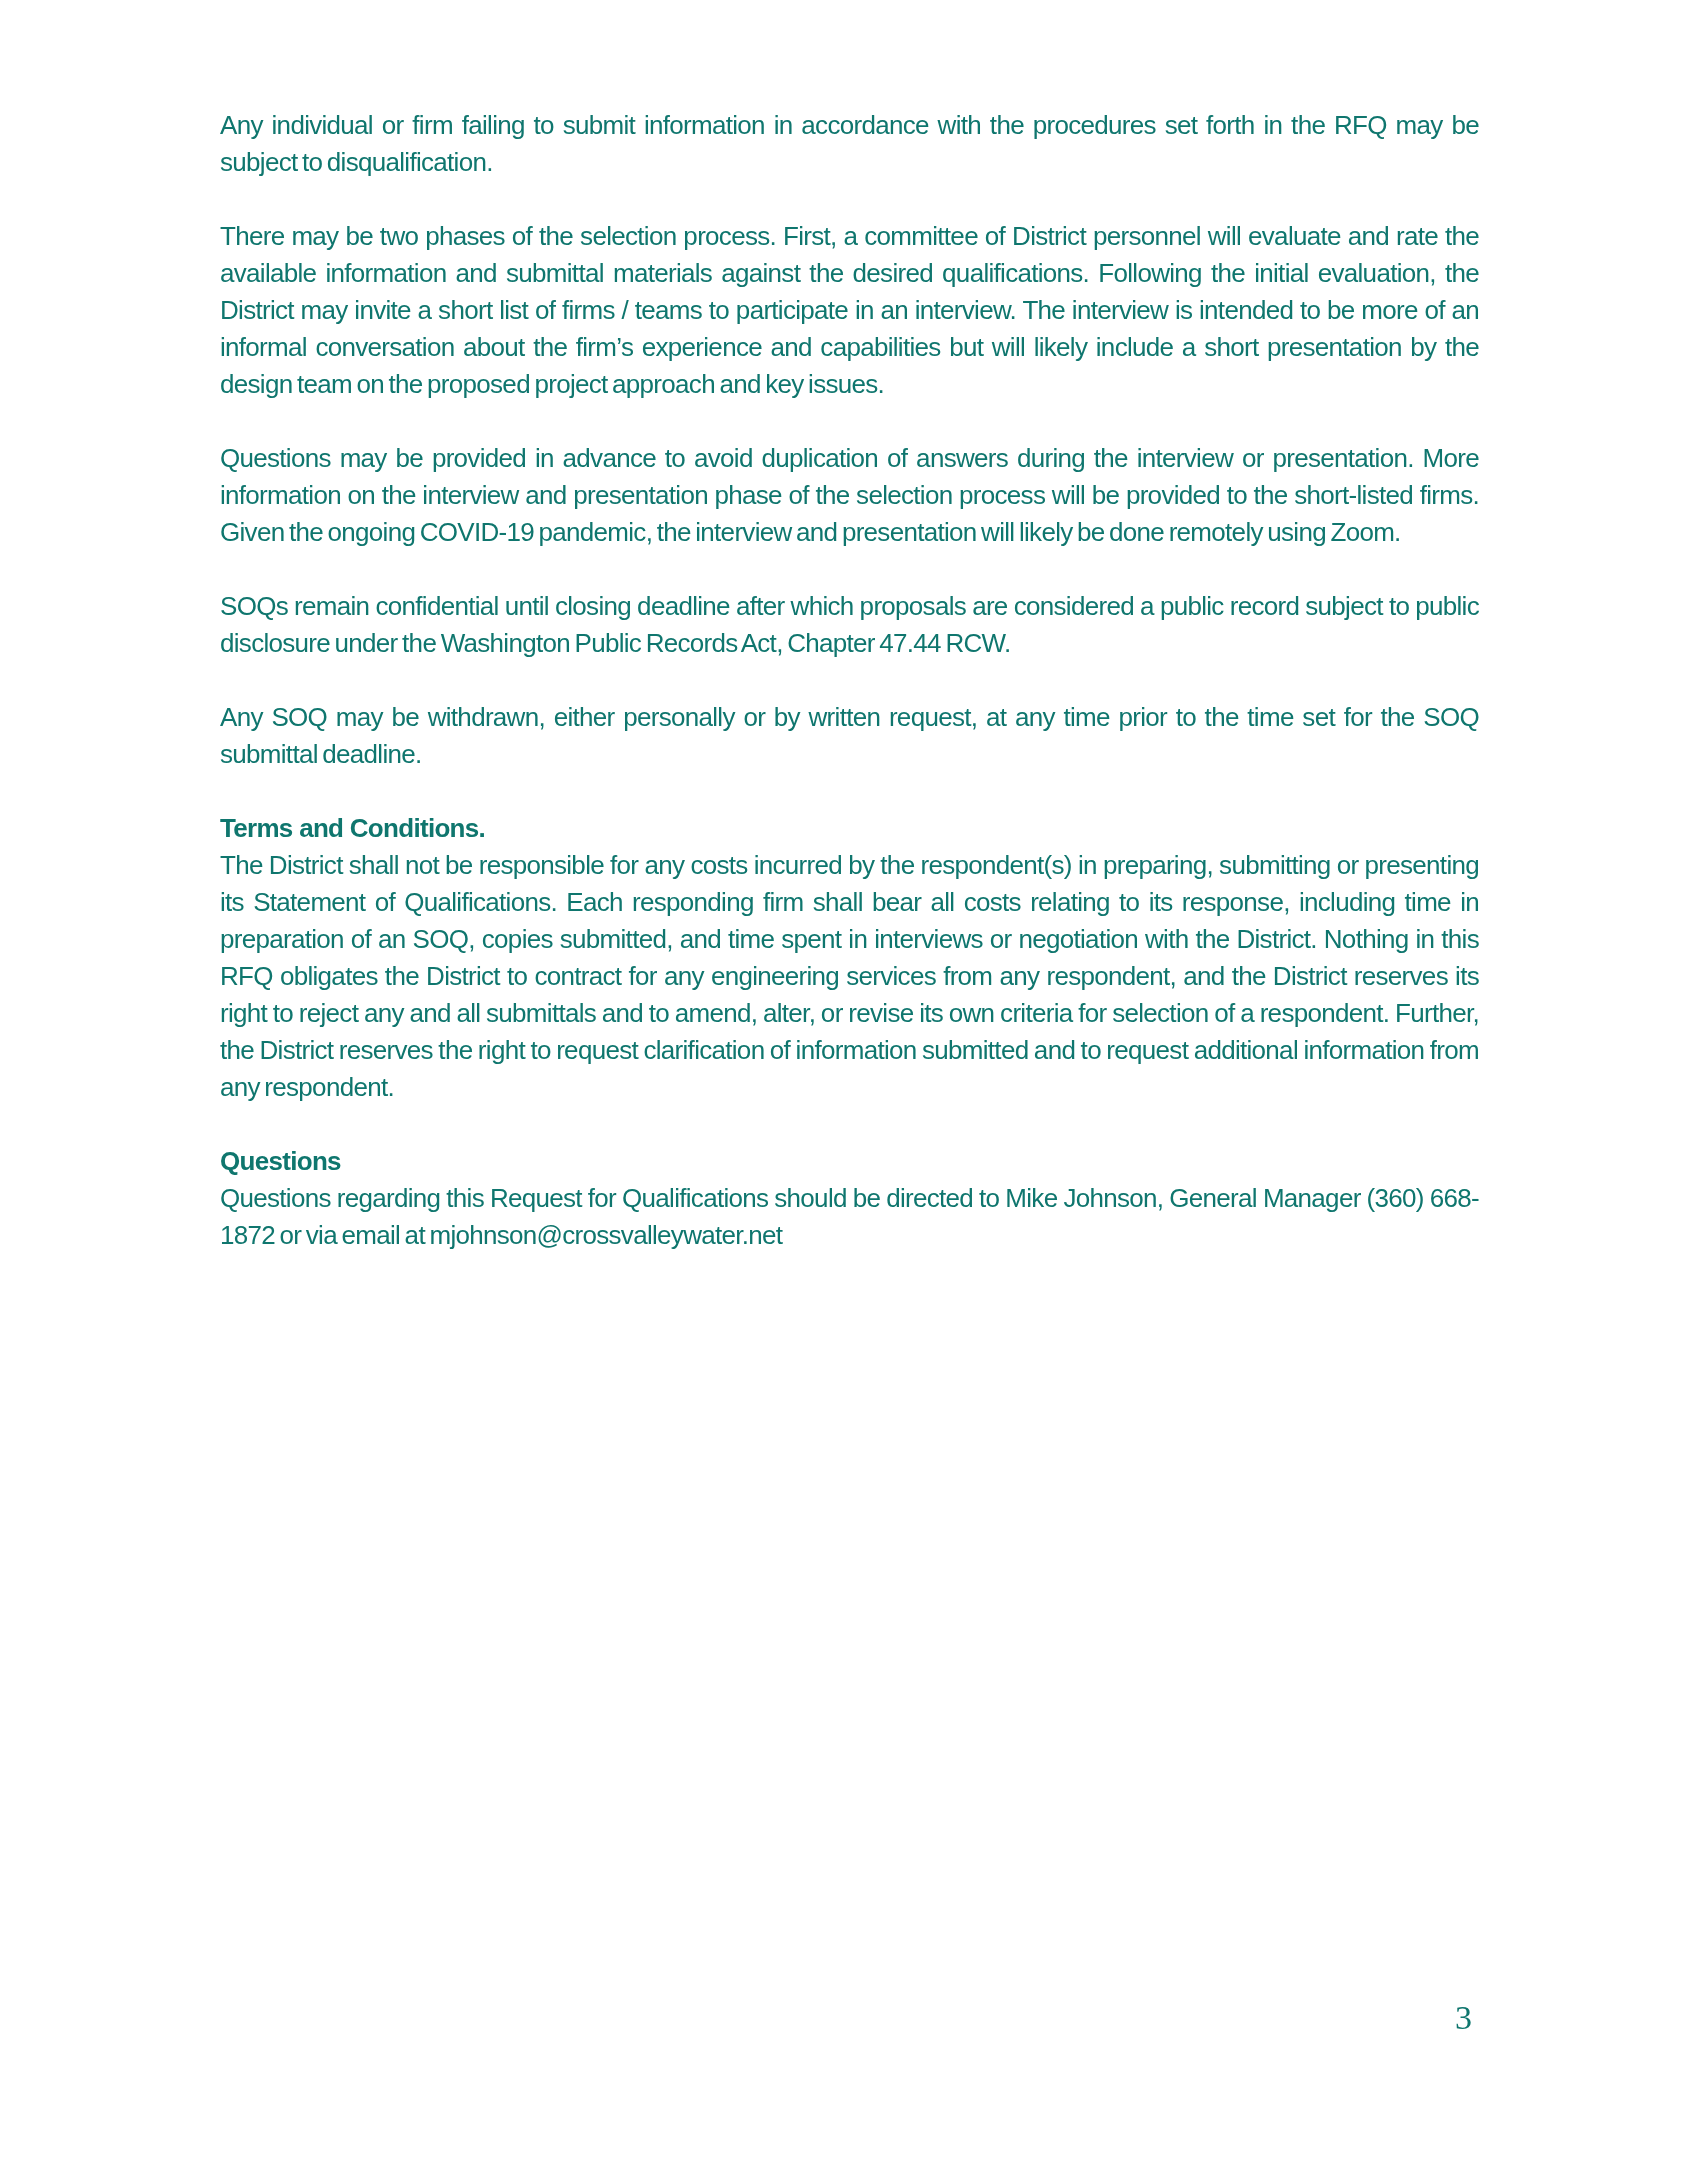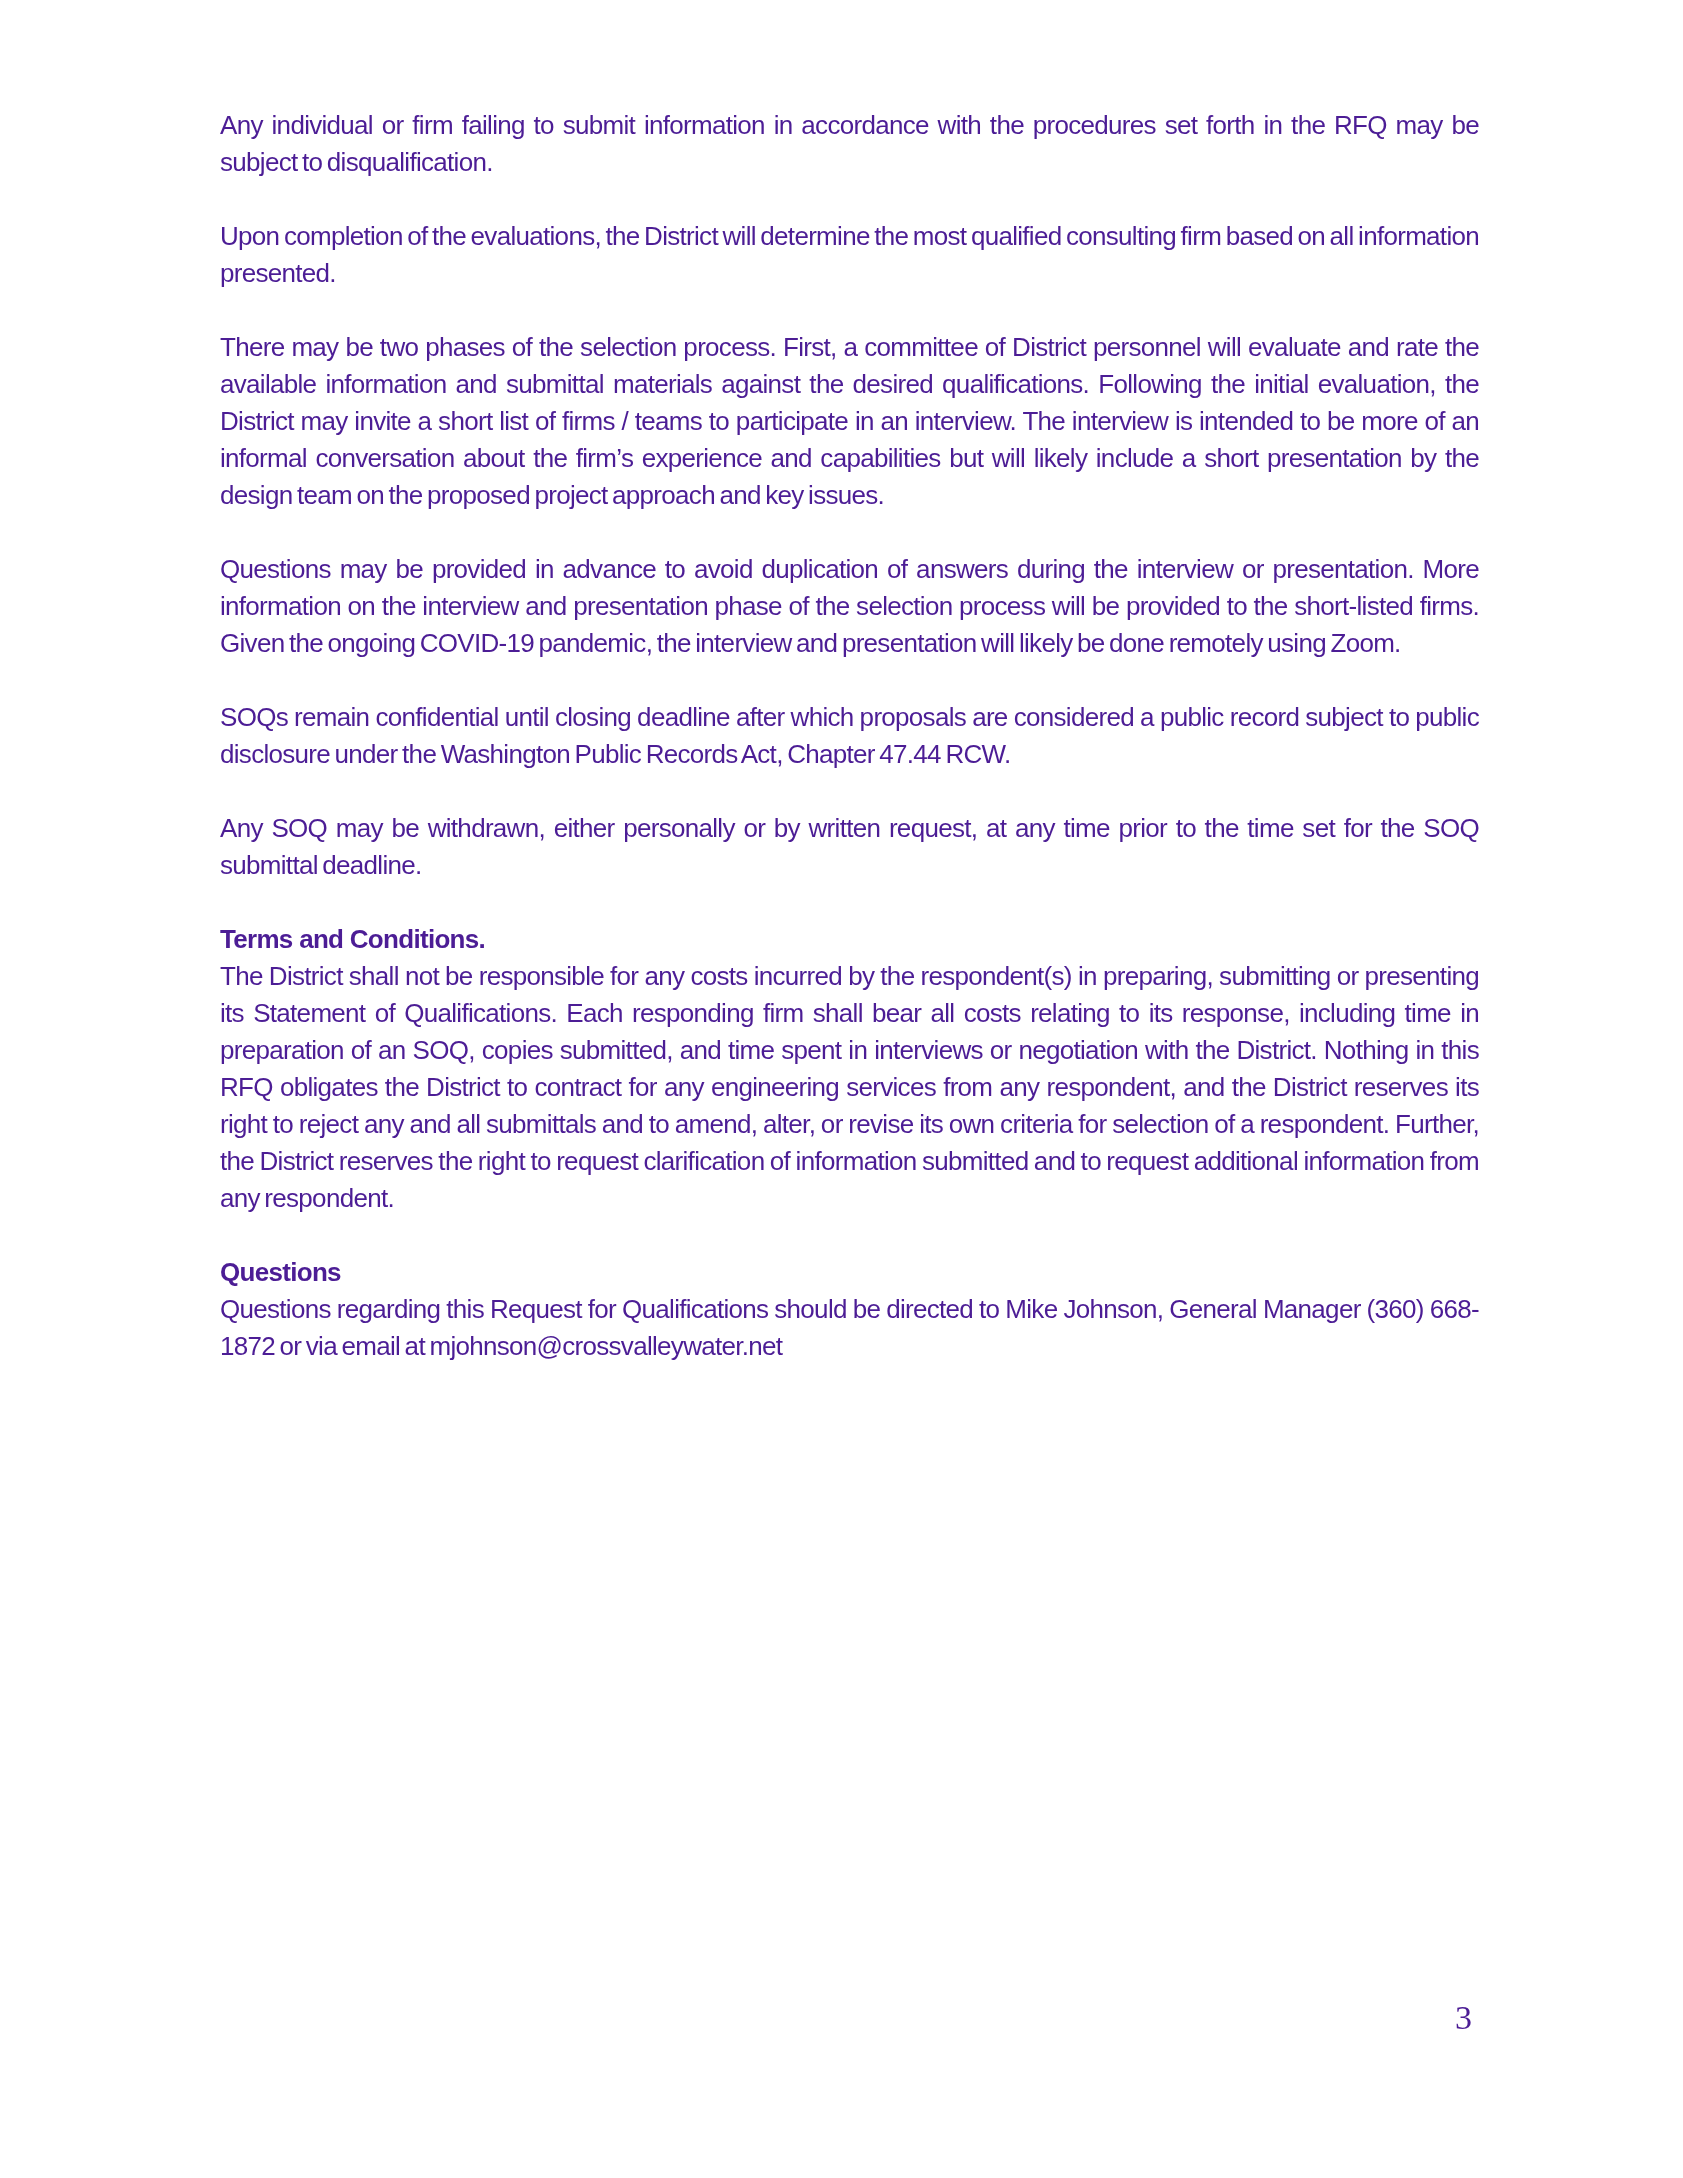--- a/index.html
+++ b/index.html
@@ -5,21 +5,21 @@
   html, body {
     margin: 0;
     padding: 0;
     background: #ffffff;
   }
   .page {
     position: relative;
     width: 1683px;
     height: 2144px;
     background: #ffffff;
-    color: #4c1d95;
+    color: #0f766e;
     font-family: "Liberation Sans", sans-serif;
     overflow: hidden;
   }
   .content {
     position: absolute;
     left: 220px;
     top: 107px;
     width: 1259px;
   }
   .para {
@@ -50,21 +50,20 @@
     font-size: 34px;
     line-height: 40px;
   }
 </style>
 </head>
 <body>
 
 <div class="page">
   <div class="content">
     <p class="para">Any individual or firm failing to submit information in accordance with the procedures set forth in the RFQ may be subject to disqualification.</p>
-    <p class="para">Upon completion of the evaluations, the District will determine the most qualified consulting firm based on all information presented.</p>
     <p class="para">There may be two phases of the selection process. First, a committee of District personnel will evaluate and rate the available information and submittal materials against the desired qualifications.  Following the initial evaluation, the District may invite a short list of firms / teams to participate in an interview. The interview is intended to be more of an informal conversation about the firm’s experience and capabilities but will likely include a short presentation by the design team on the proposed project approach and key issues.</p>
     <p class="para">Questions may be provided in advance to avoid duplication of answers during the interview or presentation. More information on the interview and presentation phase of the selection process will be provided to the short-listed firms.  Given the ongoing COVID-19 pandemic, the interview and presentation will likely be done remotely using Zoom.</p>
     <p class="para">SOQs remain confidential until closing deadline after which proposals are considered a public record subject to public disclosure under the Washington Public Records Act, Chapter 47.44 RCW.</p>
     <p class="para">Any SOQ may be withdrawn, either personally or by written request, at any time prior to the time set for the SOQ submittal deadline.</p>
     <h2 class="heading">Terms and Conditions.</h2>
     <p class="para">The District shall not be responsible for any costs incurred by the respondent(s) in preparing, submitting or presenting its Statement of Qualifications.  Each responding firm shall bear all costs relating to its response, including time in preparation of an SOQ, copies submitted, and time spent in interviews or negotiation with the District.  Nothing in this RFQ obligates the District to contract for any engineering services from any respondent, and the District reserves its right to reject any and all submittals and to amend, alter, or revise its own criteria for selection of a respondent.  Further, the District reserves the right to request clarification of information submitted and to request additional information from any respondent.</p>
     <h2 class="heading">Questions</h2>
     <p class="para">Questions regarding this Request for Qualifications should be directed to Mike Johnson, General Manager (360) 668-1872 or via email at mjohnson@crossvalleywater.net</p>
   </div>
   <div class="page-number">3</div>

